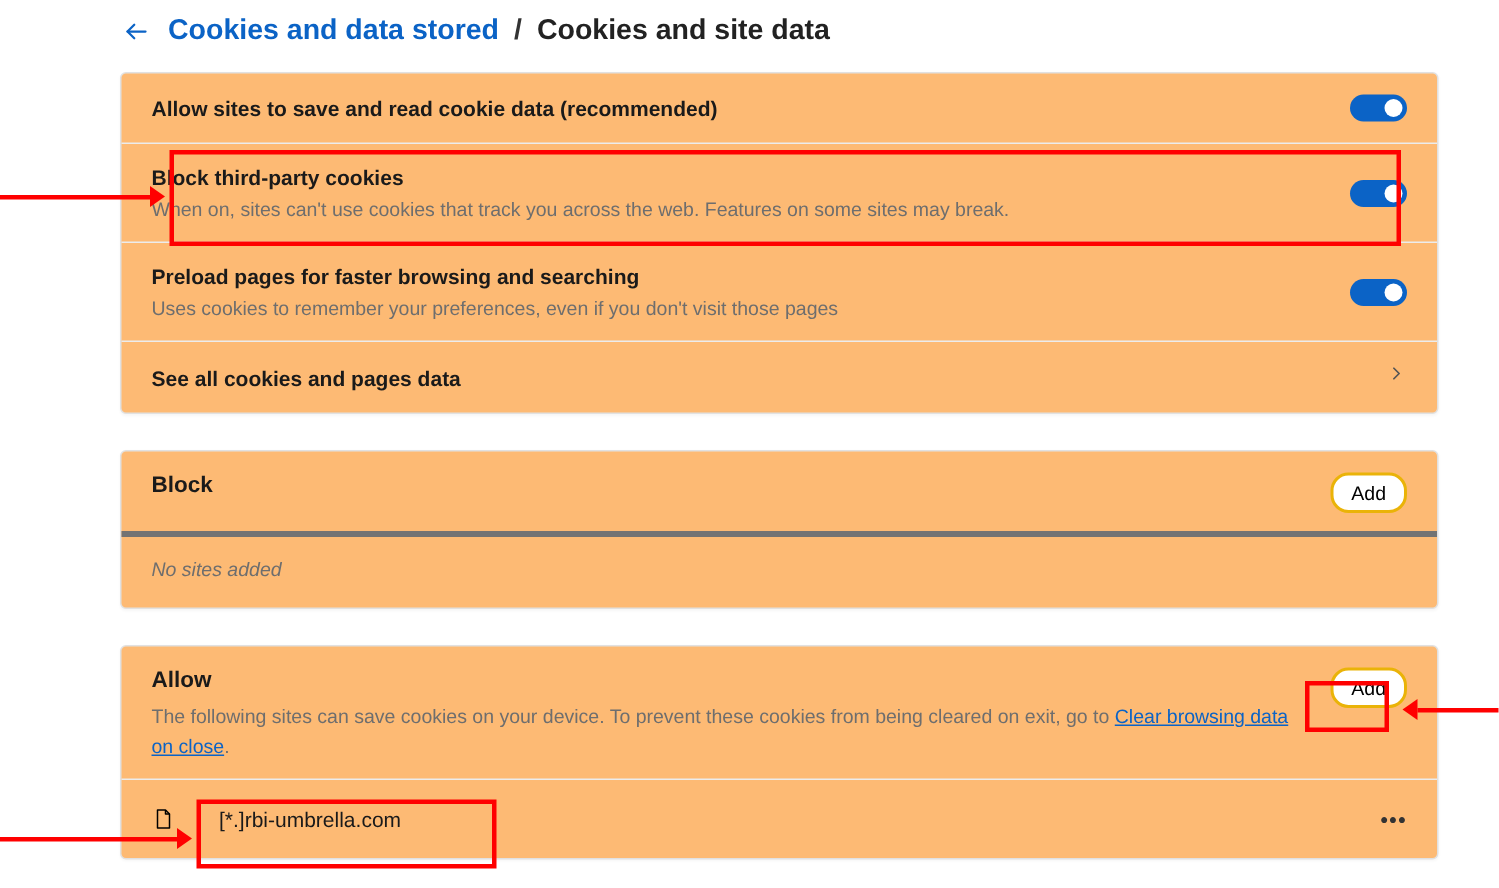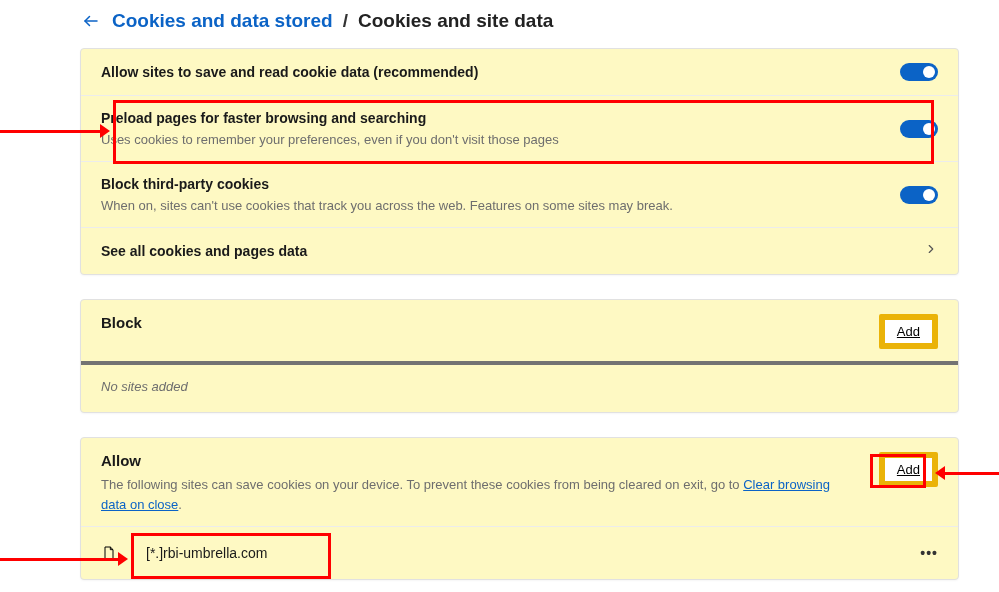--- a/index.html
+++ b/index.html
@@ -3,34 +3,34 @@
 <meta charset="utf-8">
 <style>
   * { box-sizing: border-box; margin: 0; padding: 0; }
   html, body { width: 999px; height: 592px; font-family: "Segoe UI", Arial, sans-serif; background: #fff; color: #1a1a1a; }
   .page { position: relative; width: 999px; height: 493px; padding-top: 8px; padding-left: 80px; padding-right: 40px; }
   .breadcrumb { display: flex; align-items: center; gap: 10px; margin: 2px 0 16px 0; font-size: 19px; font-weight: 600; }
   .breadcrumb .link { color: #0b63c6; }
   .breadcrumb .sep { color: #333; font-weight: 600; }
   .breadcrumb .current { color: #222; }
   .back-arrow { color: #0b63c6; display: inline-flex; align-items: center; justify-content: center; width: 22px; height: 22px; }
-  .card { border: 1px solid #e1e1e1; border-radius: 4px; background: #fef9c3; margin-bottom: 24px; box-shadow: 0 1px 2px rgba(0,0,0,0.04); }
+  .card { border: 1px solid #e1e1e1; border-radius: 4px; background: #fdba74; margin-bottom: 24px; box-shadow: 0 1px 2px rgba(0,0,0,0.04); }
   .row { display: flex; align-items: center; justify-content: space-between; padding: 14px 20px; border-top: 1px solid #ececec; }
   .row:first-child { border-top: none; }
   .row .textcol { display: flex; flex-direction: column; gap: 6px; }
   .row .title { font-size: 14px; font-weight: 600; color: #1a1a1a; }
   .row .sub { font-size: 13px; color: #6e6e6e; }
   .toggle { width: 38px; height: 18px; background: #0b63c6; border-radius: 10px; position: relative; }
   .toggle::after { content:""; position:absolute; right:3px; top:3px; width:12px; height:12px; border-radius:50%; background:#fff; }
   .chevron { color: #555; font-size: 16px; }
   .section-head { display: flex; align-items: flex-start; justify-content: space-between; padding: 14px 20px 12px 20px; gap: 24px; }
   .section-head .textcol { display: flex; flex-direction: column; gap: 6px; }
   .section-head .title { font-size: 15px; font-weight: 600; }
   .section-head .sub { font-size: 13px; color: #6e6e6e; line-height: 1.5; }
-  .add-btn { border: 6px solid #eab308; background: #fff; padding: 4px 12px; font-size: 13px; border-radius: 2px; cursor: pointer; text-decoration: underline; }
+  .add-btn { border: 2px solid #eab308; background: #fff; padding: 4px 12px; font-size: 13px; border-radius: 12px; cursor: pointer; }
   .empty { padding: 14px 20px 18px 20px; font-size: 13px; color: #6e6e6e; border-top: 4px solid #737373; font-style: italic; }
   .site-row { display: flex; align-items: center; justify-content: space-between; padding: 16px 20px; border-top: 1px solid #ececec; }
   .site-left { display: flex; align-items: center; gap: 14px; }
   .site-domain { font-size: 14px; color: #1a1a1a; font-weight: 400; padding-left: 15px; }
   .more { color: #333; letter-spacing: 1px; font-weight: 700; font-size: 14px; }
   a.inline { color: #0b63c6; text-decoration: underline; }
   
   .annot { position: absolute; border: 3px solid #ff0000; pointer-events: none; }
   .arrow { position: absolute; display: flex; align-items: center; pointer-events: none; }
   .arrow .shaft { height: 3px; background: #ff0000; }
@@ -59,30 +59,30 @@
 
     <div class="row">
       <div class="textcol">
         <span class="title">Allow sites to save and read cookie data (recommended)</span>
       </div>
       <div class="toggle"></div>
     </div>
 
     <div class="row">
       <div class="textcol">
-        <span class="title">Preload pages for faster browsing and searching</span>
-        <span class="sub">Uses cookies to remember your preferences, even if you don't visit those pages</span>
+        <span class="title">Block third-party cookies</span>
+        <span class="sub">When on, sites can't use cookies that track you across the web. Features on some sites may break.</span>
       </div>
       <div class="toggle"></div>
     </div>
 
     <div class="row">
       <div class="textcol">
-        <span class="title">Block third-party cookies</span>
-        <span class="sub">When on, sites can't use cookies that track you across the web. Features on some sites may break.</span>
+        <span class="title">Preload pages for faster browsing and searching</span>
+        <span class="sub">Uses cookies to remember your preferences, even if you don't visit those pages</span>
       </div>
       <div class="toggle"></div>
     </div>
 
     <div class="row">
       <div class="textcol">
         <span class="title">See all cookies and pages data</span>
       </div>
       <span class="chevron">
         <svg viewBox="0 0 24 24" width="14" height="14" fill="none" stroke="#555" stroke-width="2" stroke-linecap="round" stroke-linejoin="round">

